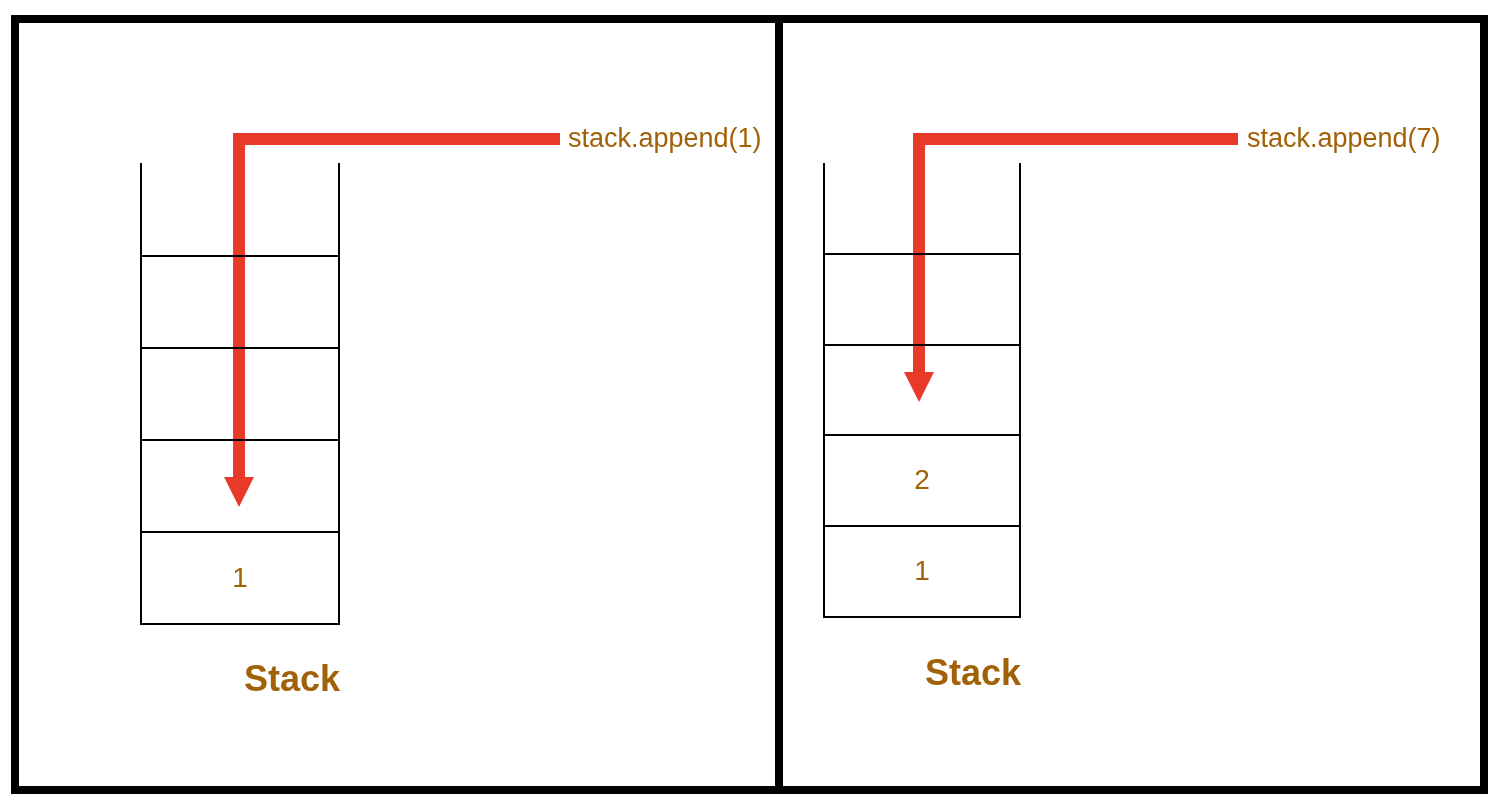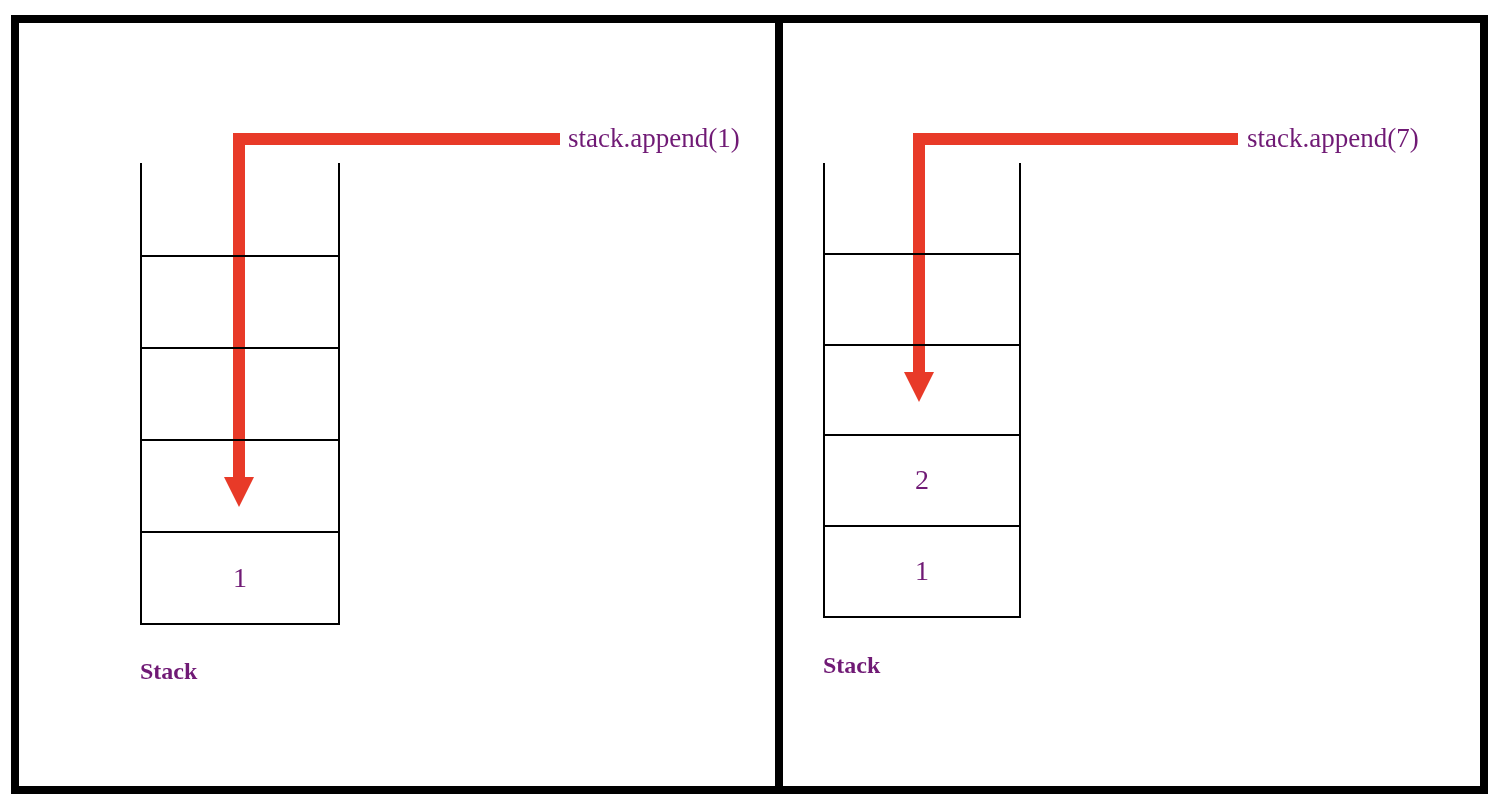--- a/index.html
+++ b/index.html
@@ -2,22 +2,22 @@
 <html style="--arrow: #e83a28; --line: #000000;"><head>
 <meta charset="utf-8">
 <style>
   * { margin: 0; padding: 0; }
   body { background: #ffffff; }
   .page {
     position: relative;
     width: 1506px;
     height: 806px;
     background: #ffffff;
-    font-family: Liberation Serif, serif;
-    color: #701a75;
+    font-family: Liberation Sans, sans-serif;
+    color: #a16207;
     overflow: hidden;
   }
   .frame {
     position: absolute;
     left: 11px; top: 15px;
     width: 1477px; height: 779px;
     border: 8px solid var(--line, #000000);
     box-sizing: border-box;
   }
   .divider {
@@ -49,23 +49,23 @@
     display: flex;
     align-items: center;
     justify-content: center;
     font-size: 28px;
     line-height: 1;
   }
   .stack-right .stack-cell { height: 90.6px; }
 
   .stack-label {
     position: absolute;
-    text-align: left;
+    text-align: right;
     font-weight: bold;
-    font-size: 24px;
+    font-size: 36px;
   }
   .stack-label-left  { left: 140px; top: 658px; width: 200px; }
   .stack-label-right { left: 823px; top: 652px; width: 198px; }
 
   
   .arrow-seg { position: absolute; background: var(--arrow, #e83a28); }
   .p1-arrow-h { left: 233px; top: 133px; width: 327px; height: 12px; }
   .p1-arrow-v { left: 233px; top: 133px; width: 12px;  height: 344px; }
   .p2-arrow-h { left: 913px; top: 133px; width: 325px; height: 12px; }
   .p2-arrow-v { left: 913px; top: 133px; width: 12px;  height: 239px; }

